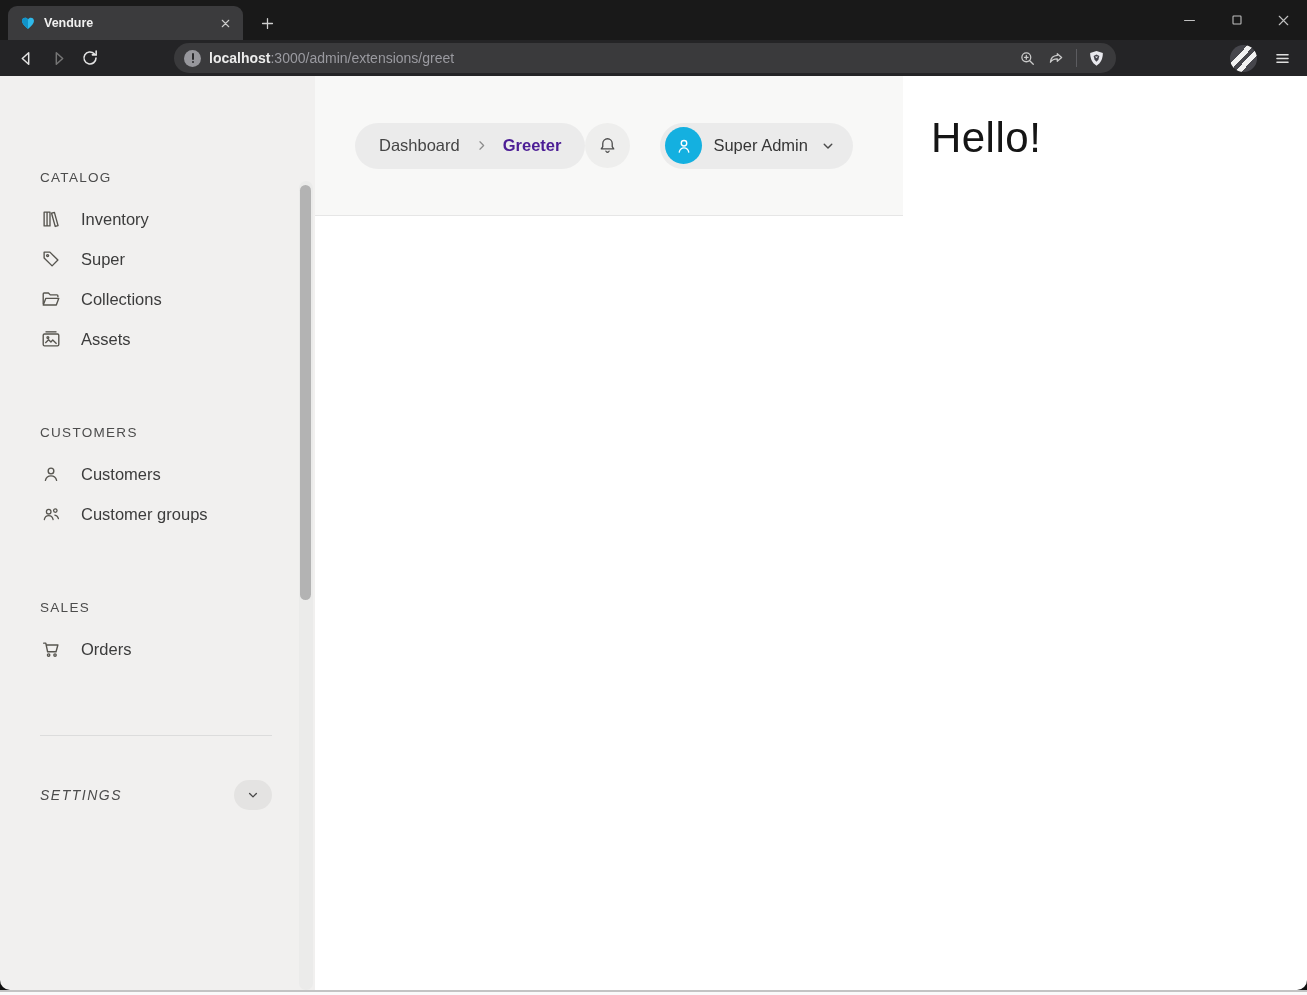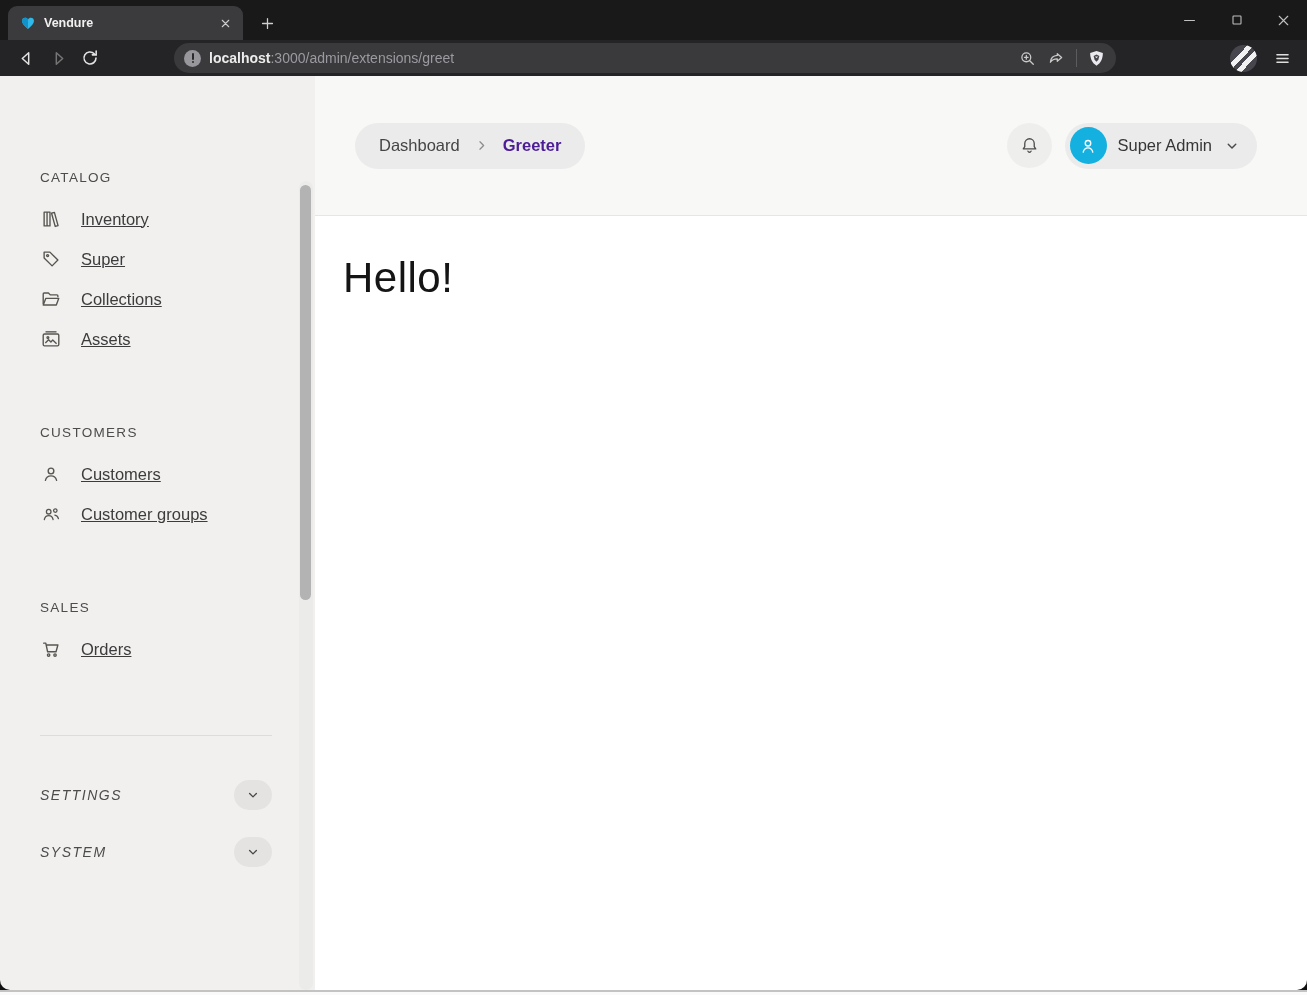--- a/index.html
+++ b/index.html
@@ -52,41 +52,41 @@
   .app { flex: 1 1 auto; display: flex; overflow: hidden; border-radius: 0 0 10px 10px; position: relative; }
   .window-bottom { height: 5px; background: #fafafa; border-top: 2px solid #c3c3c3; flex: 0 0 auto; }
 
   
   .sidebar { width: 315px; flex: 0 0 auto; background: #f1f0ef; position: relative; padding: 36px 0 0 40px; }
   .logo { font-size: 36px; font-weight: 700; color: #2bb6e8; letter-spacing: -0.5px; line-height: 1; }
   .logo sup { font-size: 12px; font-weight: 400; vertical-align: 18px; margin-left: 1px; }
   .nav { margin-top: 58px; width: 232px; }
   .nav-section { margin-bottom: 66px; }
   .section-label { font-size: 13.5px; color: #4c4c4c; letter-spacing: 1.3px; font-weight: 500; margin-bottom: 14px; }
-  .nav-item { display: flex; align-items: center; gap: 19px; height: 40px; cursor: pointer; color: #3c3c3c; text-decoration: underline; }
+  .nav-item { display: flex; align-items: center; gap: 19px; height: 40px; cursor: pointer; color: #3c3c3c; }
   .nav-item .icon { width: 22px; height: 22px; color: #57554f; display: flex; align-items: center; }
   .nav-item .label { font-size: 16.5px; }
   .sidebar-divider { width: 232px; height: 1px; background: #dcdcdc; margin: 14px 0 42px 0; }
   .collapsed-row { width: 232px; height: 34px; display: flex; align-items: center; justify-content: space-between; margin-bottom: 23px; cursor: pointer; font-style: italic; }
   .collapsed-row .section-label { margin: 0; letter-spacing: 1.5px; font-size: 14px; }
   .chev-pill { width: 38px; height: 30px; border-radius: 15px; background: #e4e3e2; display: flex; align-items: center; justify-content: center; }
   .sidebar-scroll-track { position: absolute; top: 105px; bottom: 0; right: 2px; width: 14px; background: #ebebea; border-radius: 7px; }
   .sidebar-scroll-thumb { position: absolute; top: 109px; right: 4px; width: 11px; height: 415px; background: #b3b3b3; border-radius: 6px; cursor: grab; }
 
   
-  .main { flex: 1 1 auto; background: #ffffff; display: flex; flex-direction: column; }
+  .main { flex: 1 1 auto; background: #ffffff; display: flex; }
   .page-header {
     height: 140px; background: #f8f8f7; border-bottom: 1px solid #e6e6e6;
     display: flex; align-items: center; padding: 0 50px 0 40px; flex: 0 0 auto;
   }
   .breadcrumb { background: #ebebeb; border-radius: 23px; height: 46px; display: flex; align-items: center; padding: 0 24px; gap: 13px; }
   .crumb { font-size: 16.5px; color: #454545; cursor: pointer; }
   .crumb.current { font-weight: 700; color: #4c1d95; cursor: default; }
   .crumb-sep { display: flex; align-items: center; color: #8d8d8d; }
-  .header-right { margin-left: auto; display: flex; align-items: center; gap: 13px; }
+  .header-right { margin-left: auto; display: flex; align-items: center; gap: 30px; }
   .bell-btn { width: 45px; height: 45px; border-radius: 50%; background: #eeeeed; display: flex; align-items: center; justify-content: center; cursor: pointer; }
   .user-pill { height: 46px; border-radius: 23px; background: #ebebeb; display: flex; align-items: center; padding: 0 16px 0 5px; gap: 11px; cursor: pointer; }
   .user-avatar { width: 37px; height: 37px; border-radius: 50%; background: #14b0e0; display: flex; align-items: center; justify-content: center; color: #ffffff; }
   .user-name { font-size: 16.5px; color: #363636; font-weight: 500; }
   .user-chevron { color: #4a4a4a; display: flex; }
 
   .content { flex: 1 1 auto; padding: 38px 28px; }
   .hello-heading { font-size: 42px; font-weight: 400; color: #151515; letter-spacing: 0.5px; }
 
   svg { display: block; }
@@ -282,30 +282,20 @@
         <div class="section-label">SETTINGS</div>
         <div class="chev-pill">
           <span>
             <svg viewBox="0 0 24 24" width="18" height="18" fill="none" stroke="#4a4a4a" stroke-width="1.8" stroke-linecap="round" stroke-linejoin="round">
                 <path d="M7.5 10l4.5 4.5L16.5 10"></path>
               </svg>
           </span>
         </div>
       </div>
 
-      <div class="collapsed-row">
-        <div class="section-label">SYSTEM</div>
-        <div class="chev-pill">
-          <span>
-            <svg viewBox="0 0 24 24" width="18" height="18" fill="none" stroke="#4a4a4a" stroke-width="1.8" stroke-linecap="round" stroke-linejoin="round">
-                <path d="M7.5 10l4.5 4.5L16.5 10"></path>
-              </svg>
-          </span>
-        </div>
-      </div>
 
       <div class="sidebar-scroll-track"></div>
       <div class="sidebar-scroll-thumb"></div>
     </aside>
 
     <main class="main">
       <div class="page-header">
         <div class="breadcrumb">
           <span class="crumb">Dashboard</span>
           <span class="crumb-sep">

